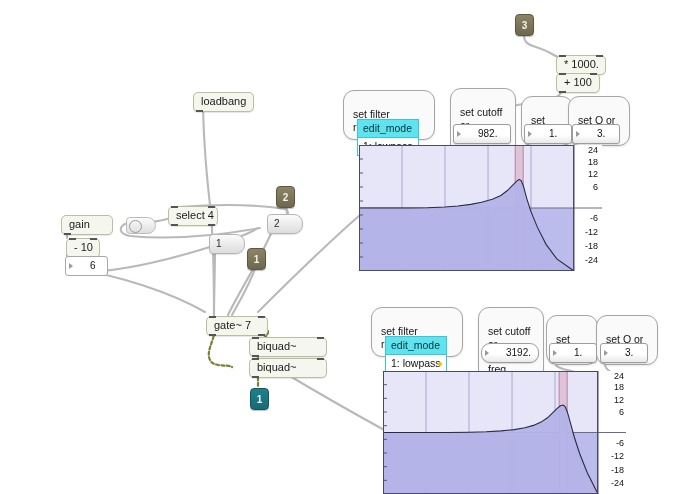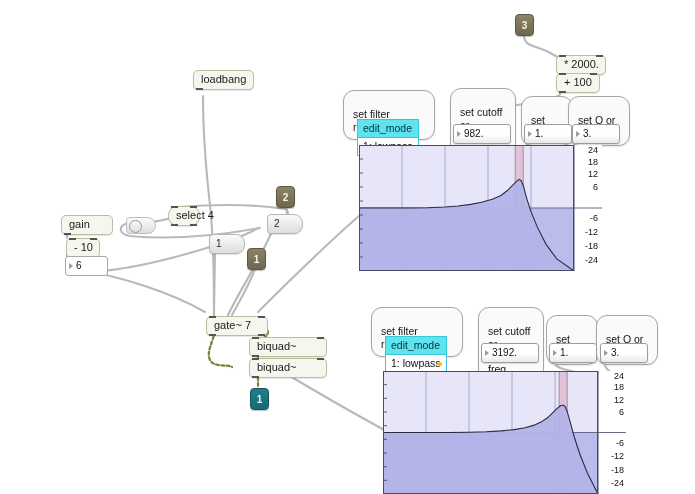--- a/index.html
+++ b/index.html
@@ -62,21 +62,21 @@
     border-color:#14545e;color:#eaffff;
   }
 
   
   .pdfloat{
     position:absolute;
     background:#ffffff;
     border:1px solid #a8a8a8;
     border-radius:3px;
     font-size:10px;color:#111;
-    padding:3px 6px 4px 10px;
+    padding:3px 6px 4px 24px;
     box-sizing:border-box;white-space:nowrap;
   }
   .pdfloat:before{
     content:"";position:absolute;left:3px;top:50%;
     transform:translateY(-50%);
     border-left:4px solid #9a9a9a;
     border-top:3px solid transparent;border-bottom:3px solid transparent;
   }
   .pdfloat.shaded{
     background:linear-gradient(#ffffff 55%,#e9e9e9);
@@ -193,40 +193,40 @@
     </g>
 
     <g fill="none" stroke="#7e7f36" stroke-width="2.2" stroke-linecap="round" stroke-dasharray="3 2.4">
       <path d="M215,331 C213,342 206,352 210,360 C214,368 228,364 232,367"></path>
       <path d="M268,331 C268,338 262,338 258,341"></path>
       <path d="M258,354 L258,360"></path>
       <path d="M258,372 L258,388"></path>
     </g>
   </svg>
 
-  <div class="pdobj" style="left:193px;top:70px;">
+  <div class="pdobj" style="left:193px;top:92px;">
     <span class="nub out l"></span>
     <span>loadbang</span>
   </div>
 
   <div class="pdobj" style="left:61px;top:215px;width:52px;">
     <span class="nub out l"></span>
     <span>gain</span>
   </div>
 
   <div class="pdobj" style="left:66px;top:238px;width:34px;">
     <span class="nub in l"></span><span class="nub in r"></span><span class="nub out l"></span>
     <span>- 10</span>
   </div>
 
   <div class="pdfloat" style="left:65px;top:256px;width:43px;">
     <span>6</span>
   </div>
 
-  <div class="pdobj" style="left:168px;top:206px;width:32px;border-radius:9px;">
+  <div class="pdobj" style="left:168px;top:206px;width:50px;">
     <span class="nub in l"></span><span class="nub in r"></span>
     <span class="nub out l"></span><span class="nub out r"></span>
     <span>select 4</span>
   </div>
 
   <div class="pdbang" style="left:126px;top:217px;">
     <span class="circ"></span>
   </div>
 
   <div class="pdmsg" style="left:209px;top:234px;width:36px;">
@@ -264,21 +264,21 @@
   <div class="pdnum teal" style="left:250px;top:388px;">
     <span>1</span>
   </div>
 
   <div class="pdnum" style="left:515px;top:14px;">
     <span>3</span>
   </div>
 
   <div class="pdobj" style="left:556px;top:55px;width:50px;">
     <span class="nub in l"></span><span class="nub in r"></span><span class="nub out l"></span>
-    <span>* 2000.</span>
+    <span>* 1000.</span>
   </div>
 
   <div class="pdobj" style="left:556px;top:73px;width:44px;">
     <span class="nub in l"></span><span class="nub in r"></span><span class="nub out l"></span>
     <span>+ 100</span>
   </div>
 
   <div>
     <div class="bubble" style="left:343px;top:90px;width:92px;">
       <span>set filter response</span>
@@ -367,21 +367,21 @@
     </div>
 
     <div class="emwrap" style="left:385px;top:336px;width:62px;">
       <div class="hdr">edit_mode</div>
       <div class="val">
         <span>1: lowpass</span>
         <span class="dot"></span>
       </div>
     </div>
 
-    <div class="pdfloat shaded" style="left:481px;top:343px;width:58px;">
+    <div class="pdfloat shaded" style="left:481px;top:343px;width:58px;border-radius:9px;">
       <span>3192.</span>
     </div>
     <div class="pdfloat shaded" style="left:549px;top:343px;width:48px;">
       <span>1.</span>
     </div>
     <div class="pdfloat shaded" style="left:600px;top:343px;width:48px;">
       <span>3.</span>
     </div>
 
     <div class="graph" style="left:383px;top:371px;width:243px;height:123px;">

